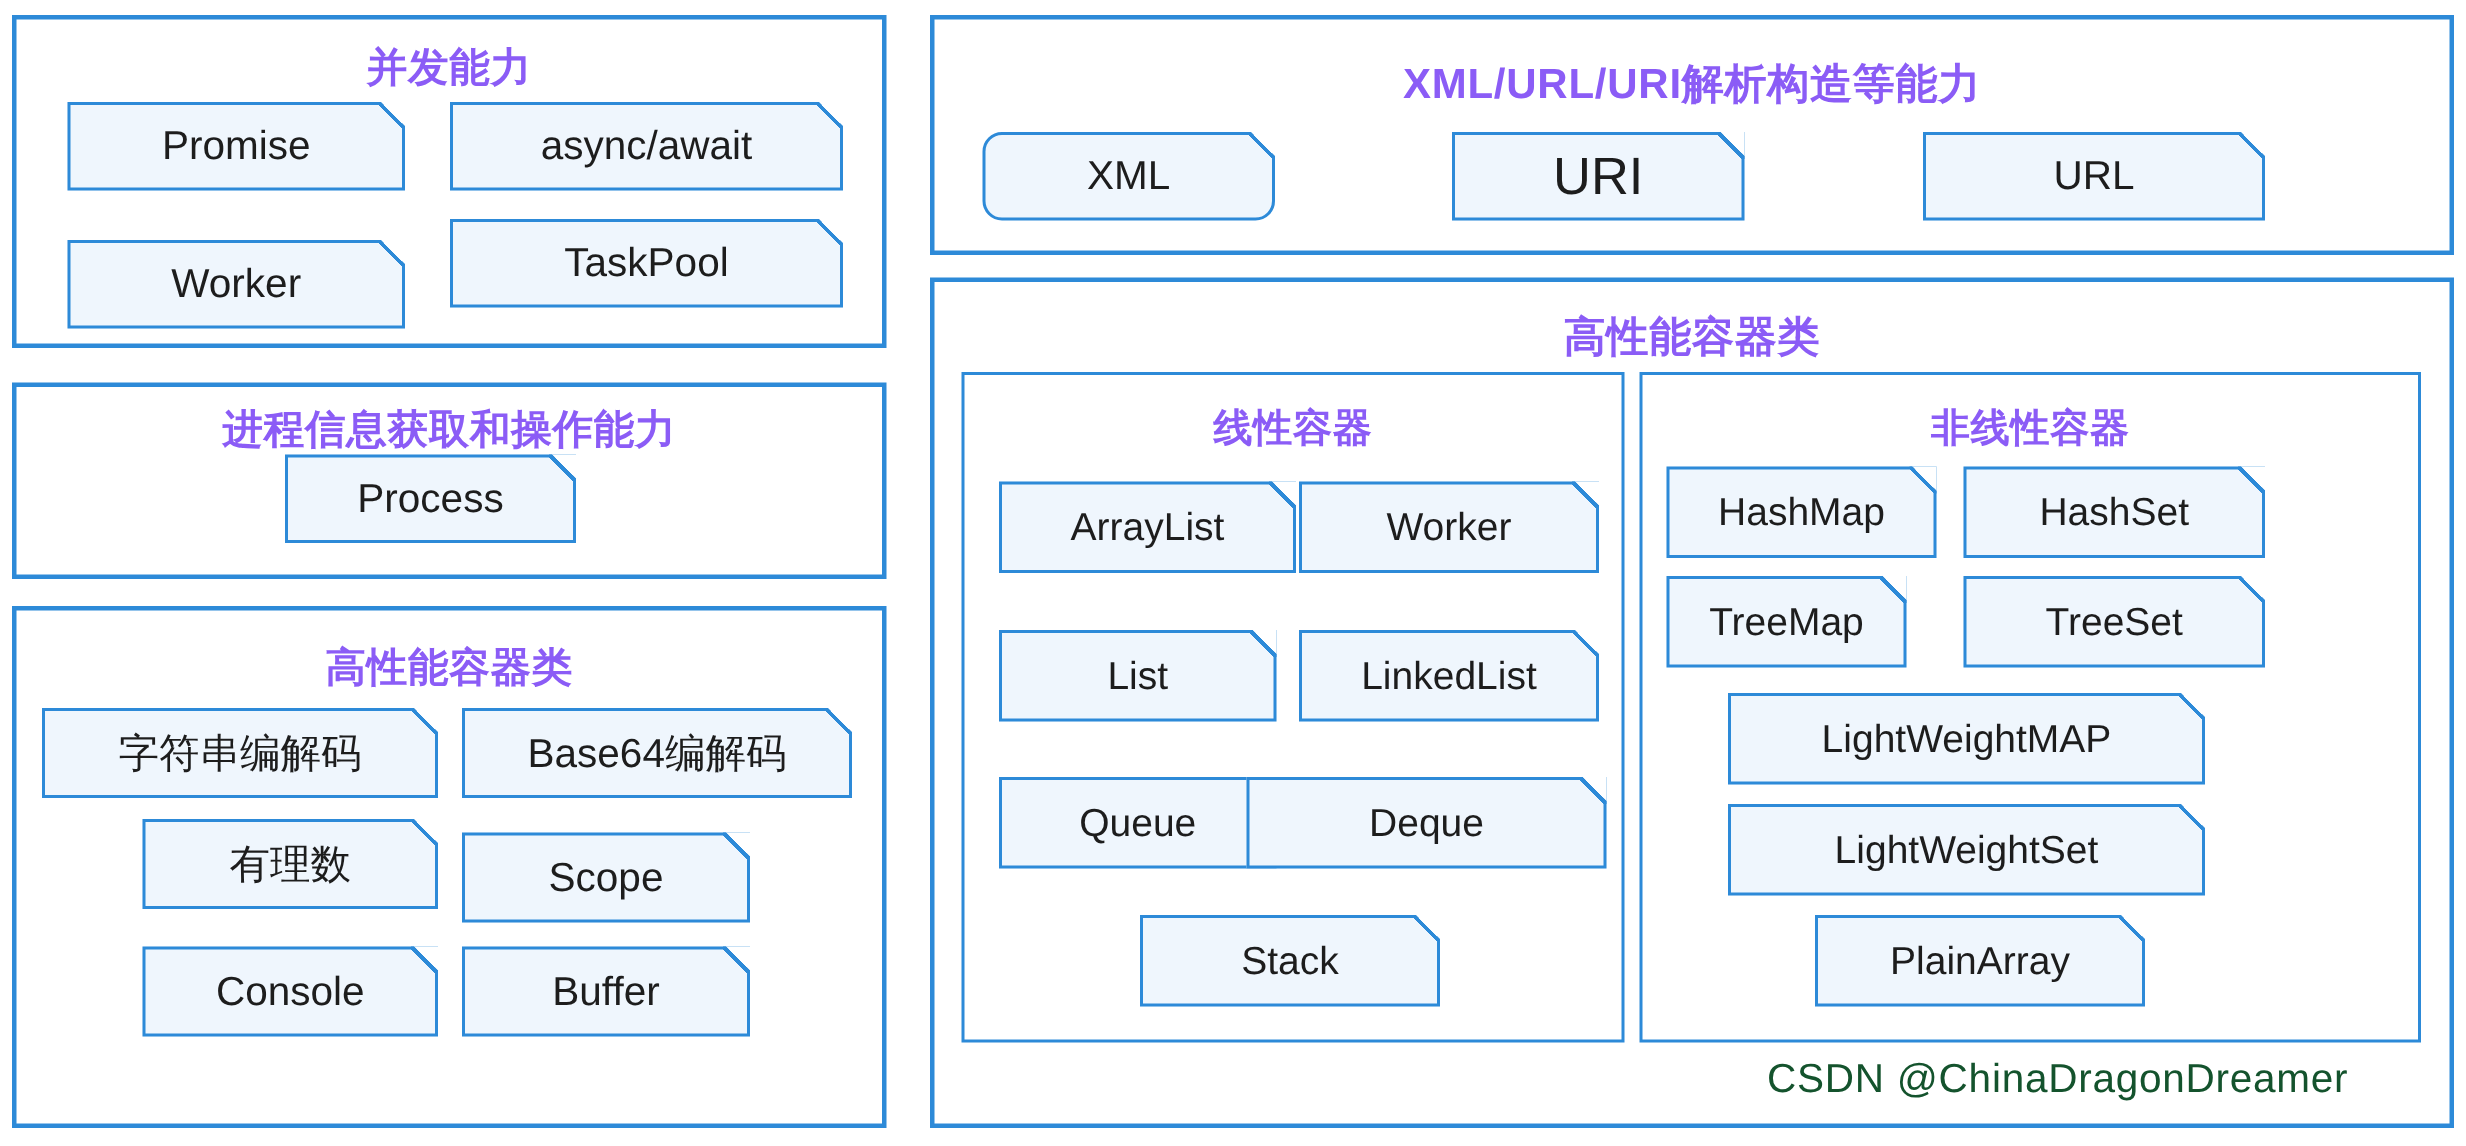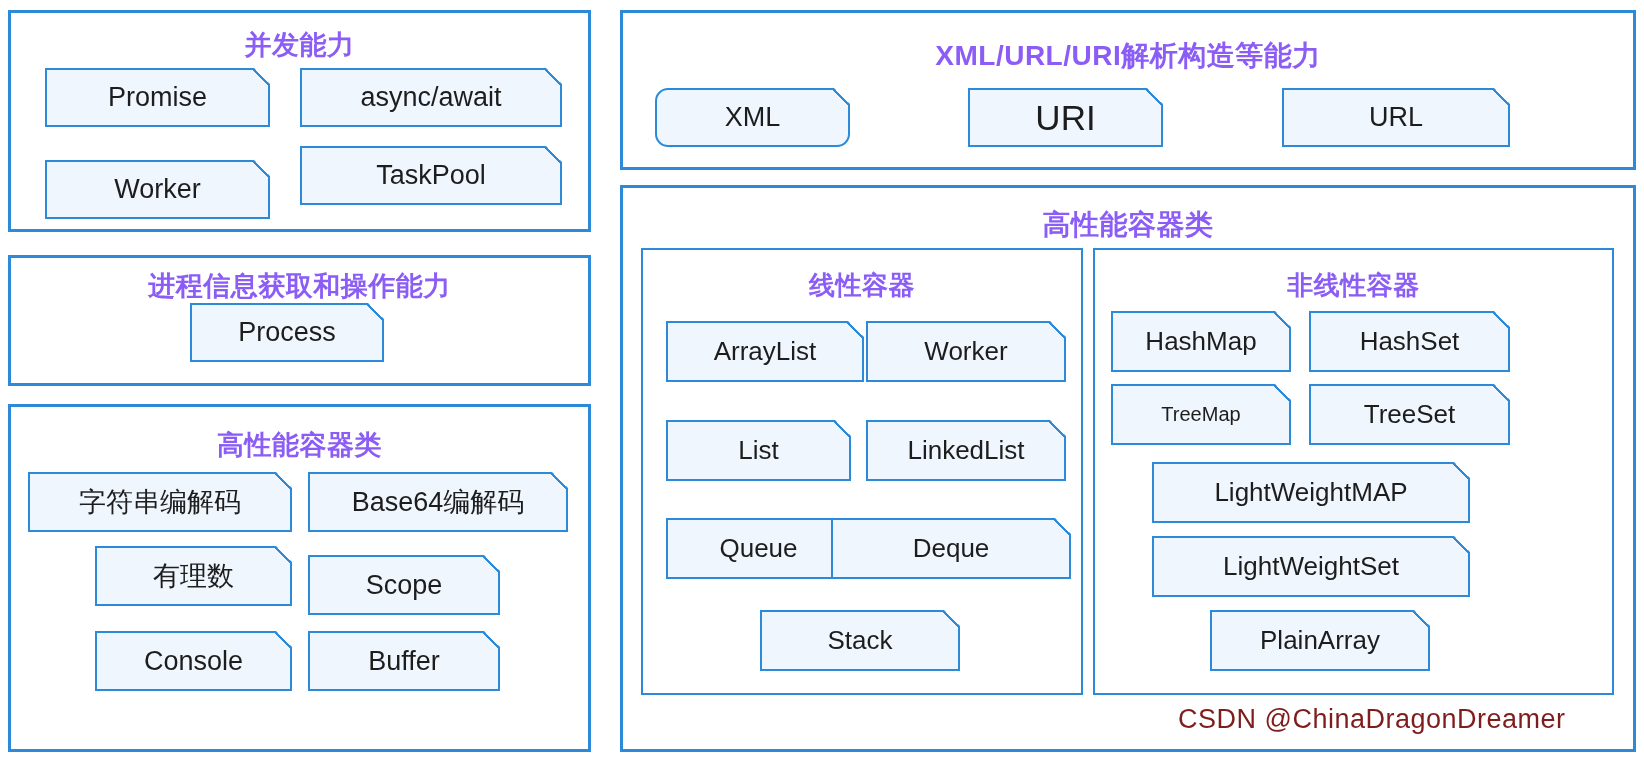--- a/index.html
+++ b/index.html
@@ -82,21 +82,21 @@
   }
   .note .lbl {
     position: relative;
     z-index: 2;
     pointer-events: none;
   }
 
   
   .watermark {
     position: absolute;
-    color: #7f1d1d;
+    color: #14532d;
     font-size: 27px;
     letter-spacing: 0.5px;
     white-space: nowrap;
     user-select: none;
   }
 </style>
 </head>
 <body>
 
 <div id="canvas">
@@ -190,21 +190,21 @@
 
   <div class="panel thin" style="left:1093px; top:248px; width:521px; height:447px;">
     <div class="panel-title" style="top:18px; font-size:26px;">非线性容器</div>
   </div>
   <div class="note" style="left:1111px; top:311px; width:180px; height:61px; font-size:26px;">
     <span class="lbl">HashMap</span>
   </div>
   <div class="note" style="left:1309px; top:311px; width:201px; height:61px; font-size:26px;">
     <span class="lbl">HashSet</span>
   </div>
-  <div class="note" style="left:1111px; top:384px; width:180px; height:61px; font-size:20px;">
+  <div class="note" style="left:1111px; top:384px; width:160px; height:61px; font-size:26px;">
     <span class="lbl">TreeMap</span>
   </div>
   <div class="note" style="left:1309px; top:384px; width:201px; height:61px; font-size:26px;">
     <span class="lbl">TreeSet</span>
   </div>
   <div class="note" style="left:1152px; top:462px; width:318px; height:61px; font-size:26px;">
     <span class="lbl">LightWeightMAP</span>
   </div>
   <div class="note" style="left:1152px; top:536px; width:318px; height:61px; font-size:26px;">
     <span class="lbl">LightWeightSet</span>

